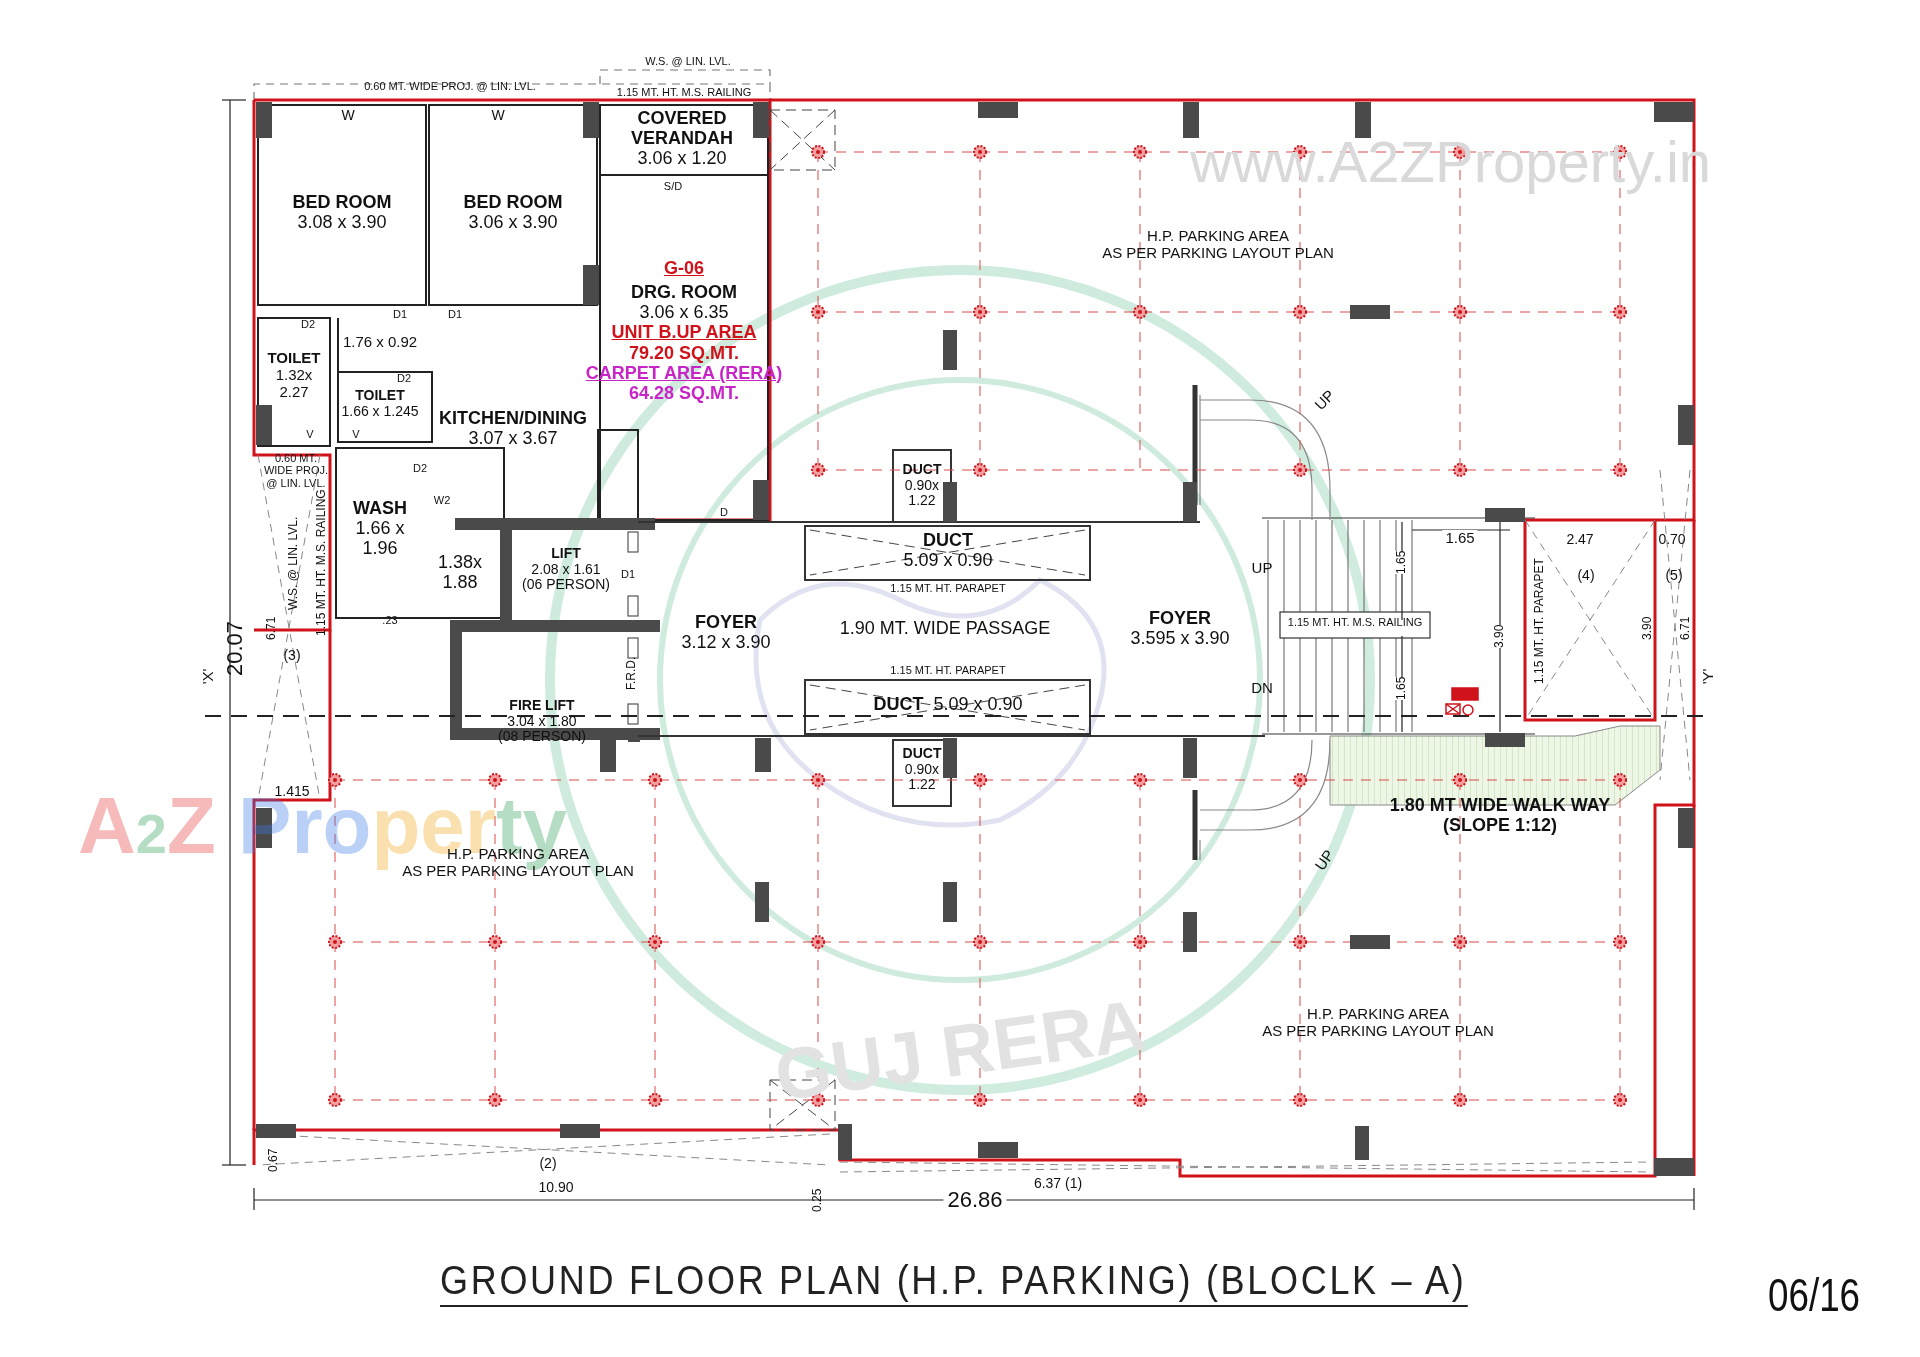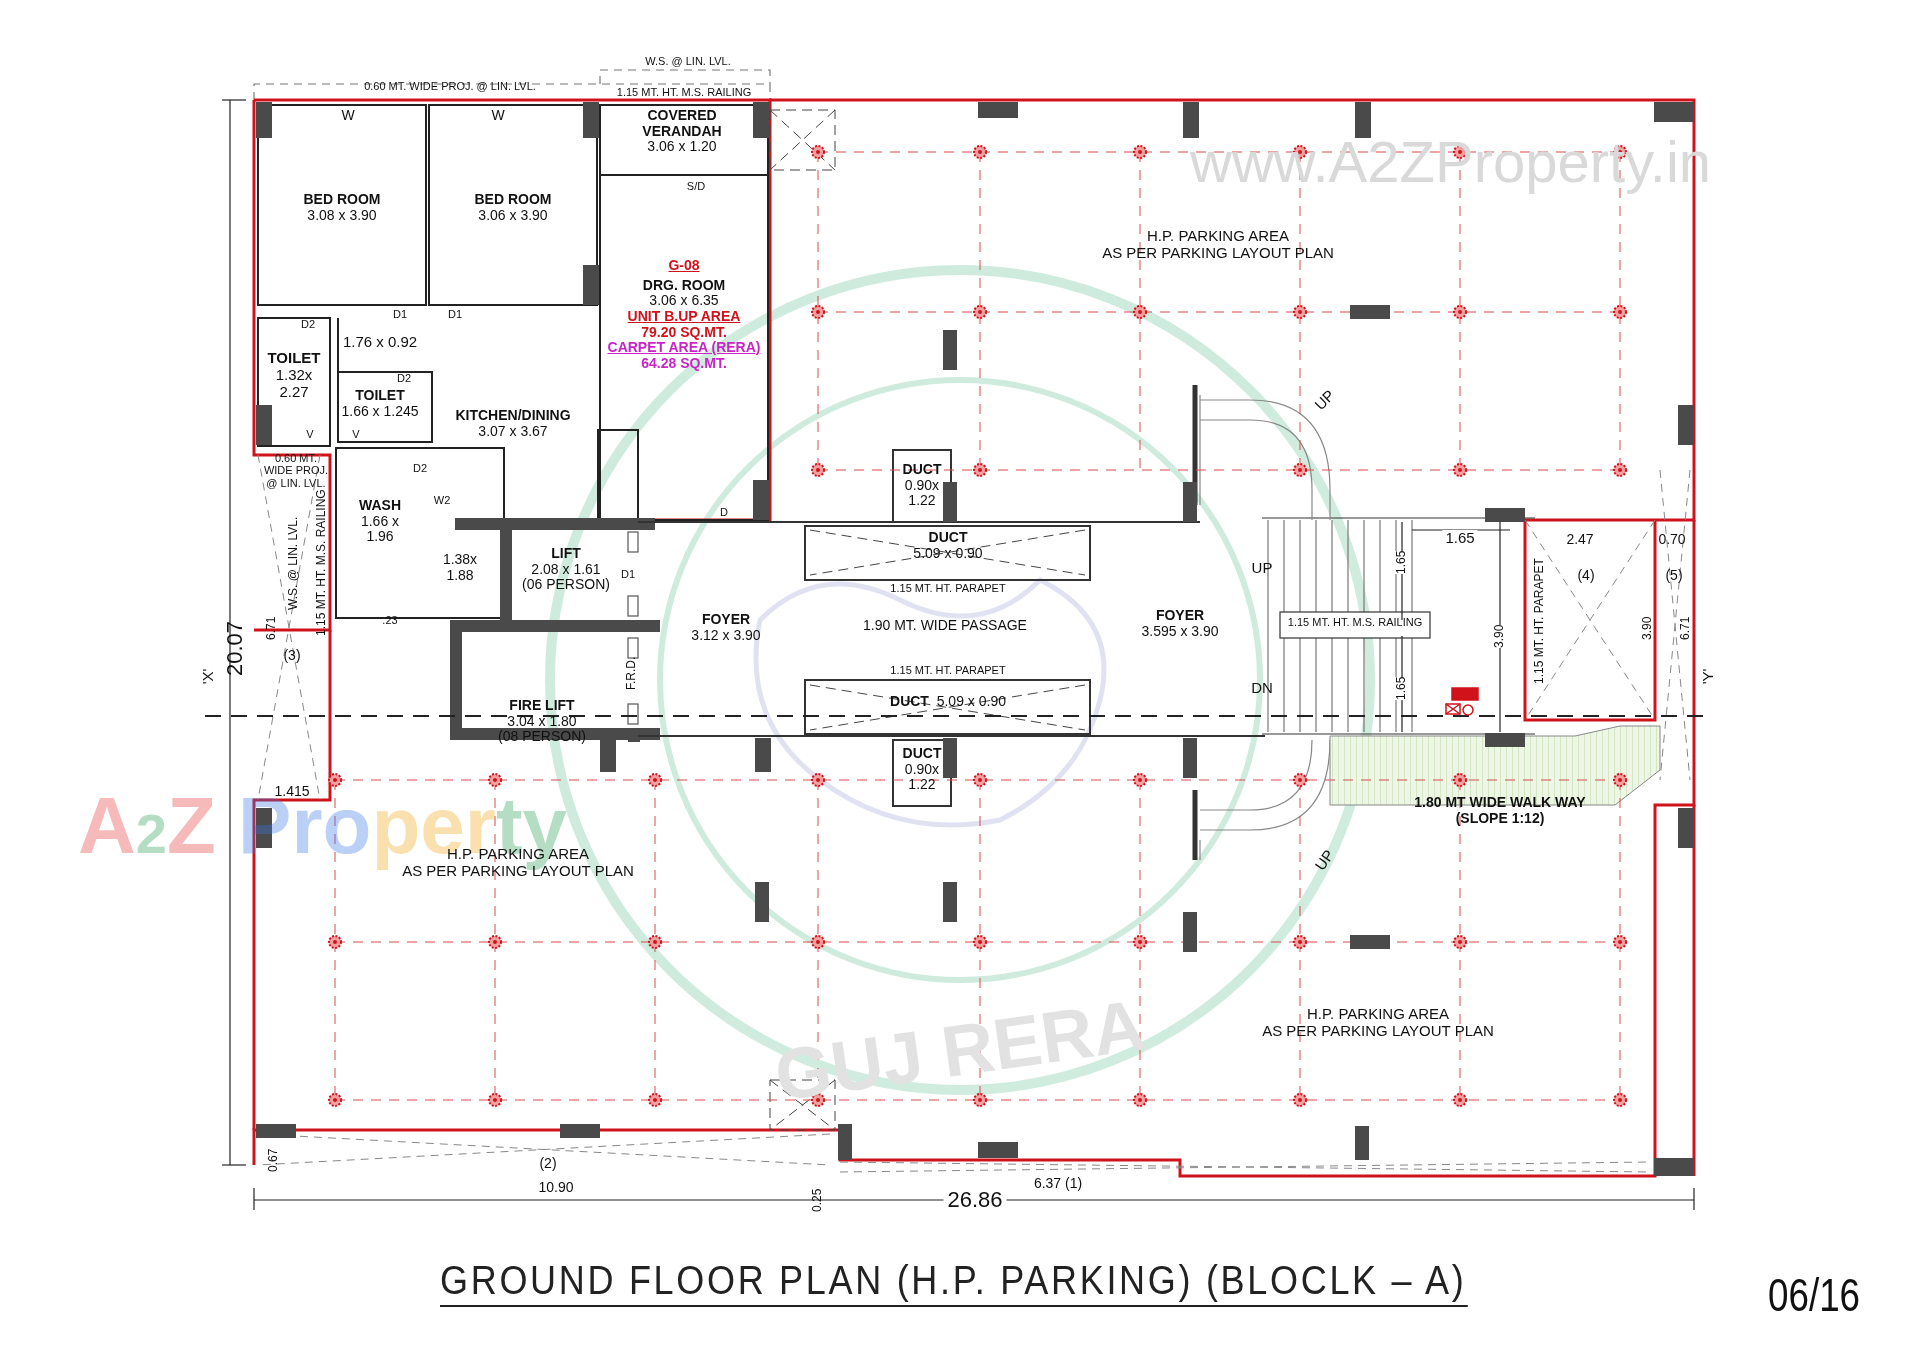--- a/index.html
+++ b/index.html
@@ -1,20 +1,20 @@
 <!DOCTYPE html>
 <html><head>
 <meta charset="utf-8">
 <style>
   html,body{margin:0;padding:0;background:#fff;}
   body{width:1920px;height:1357px;position:relative;overflow:hidden;font-family:"Liberation Sans",sans-serif;color:#111;}
   #plan{position:absolute;left:0;top:0;width:1920px;height:1357px;}
   .lbl{position:absolute;text-align:center;line-height:1.12;white-space:nowrap;transform:translateX(-50%);font-family:"Liberation Sans",sans-serif;}
   .b{font-weight:bold;}
-  .s{font-size:14px;} .m{font-size:15px;} .l{font-size:14px;} .xs{font-size:11px;}
+  .s{font-size:14px;} .m{font-size:15px;} .l{font-size:18px;} .xs{font-size:11px;}
   .red{color:#d0121b;} .mag{color:#c824c8;}
   .u{text-decoration:underline;}
   .vert{position:absolute;transform-origin:left top;transform:rotate(-90deg);white-space:nowrap;font-size:12px;}
   .wm-site{position:absolute;left:1190px;top:128px;font-size:58px;color:#d9d9d9;letter-spacing:0px;font-family:"Liberation Sans",sans-serif;}
   .wm-logo{position:absolute;left:78px;top:780px;font-size:80px;font-weight:bold;font-family:"Liberation Sans",sans-serif;opacity:.35;}
   .wm-logo .a{color:#e63b3b}.wm-logo .two{color:#2ea05a;font-size:56px}.wm-logo .p1{color:#3b7ae6}.wm-logo .p2{color:#f2a81d}.wm-logo .p3{color:#2ea05a}
   .title{position:absolute;left:440px;top:1258px;font-size:40px;letter-spacing:3px;font-family:"Liberation Sans",sans-serif;font-weight:normal;color:#222;border-bottom:2px solid #222;padding:0 2px 2px 0;transform:scaleX(0.9);transform-origin:left top;}
   .pageno{position:absolute;left:1768px;top:1268px;font-size:46px;font-family:"Liberation Sans",sans-serif;transform:scaleX(0.8);transform-origin:left top;}
 </style>
 </head>
@@ -276,24 +276,24 @@
 </div>
 <div class="lbl l" style="left:513px;top:192px;">
   <div class="b">BED ROOM</div>
   <div>3.06 x 3.90</div>
 </div>
 <div class="lbl l" style="left:682px;top:108px;">
   <div class="b">COVERED</div>
   <div class="b">VERANDAH</div>
   <div>3.06 x 1.20</div>
 </div>
-<div class="lbl xs" style="left:696px;top:180px;">S/D</div>
+<div class="lbl xs" style="left:673px;top:180px;">S/D</div>
 
 <div class="lbl l" style="left:684px;top:258px;">
-  <div class="b red u">G-08</div>
+  <div class="b red u">G-06</div>
   <div class="b" style="margin-top:4px">DRG. ROOM</div>
   <div>3.06 x 6.35</div>
   <div class="b red u">UNIT B.UP AREA</div>
   <div class="b red">79.20 SQ.MT.</div>
   <div class="b mag u">CARPET AREA (RERA)</div>
   <div class="b mag">64.28 SQ.MT.</div>
 </div>
 
 <div class="lbl m" style="left:294px;top:350px;">
   <div class="b">TOILET</div>

